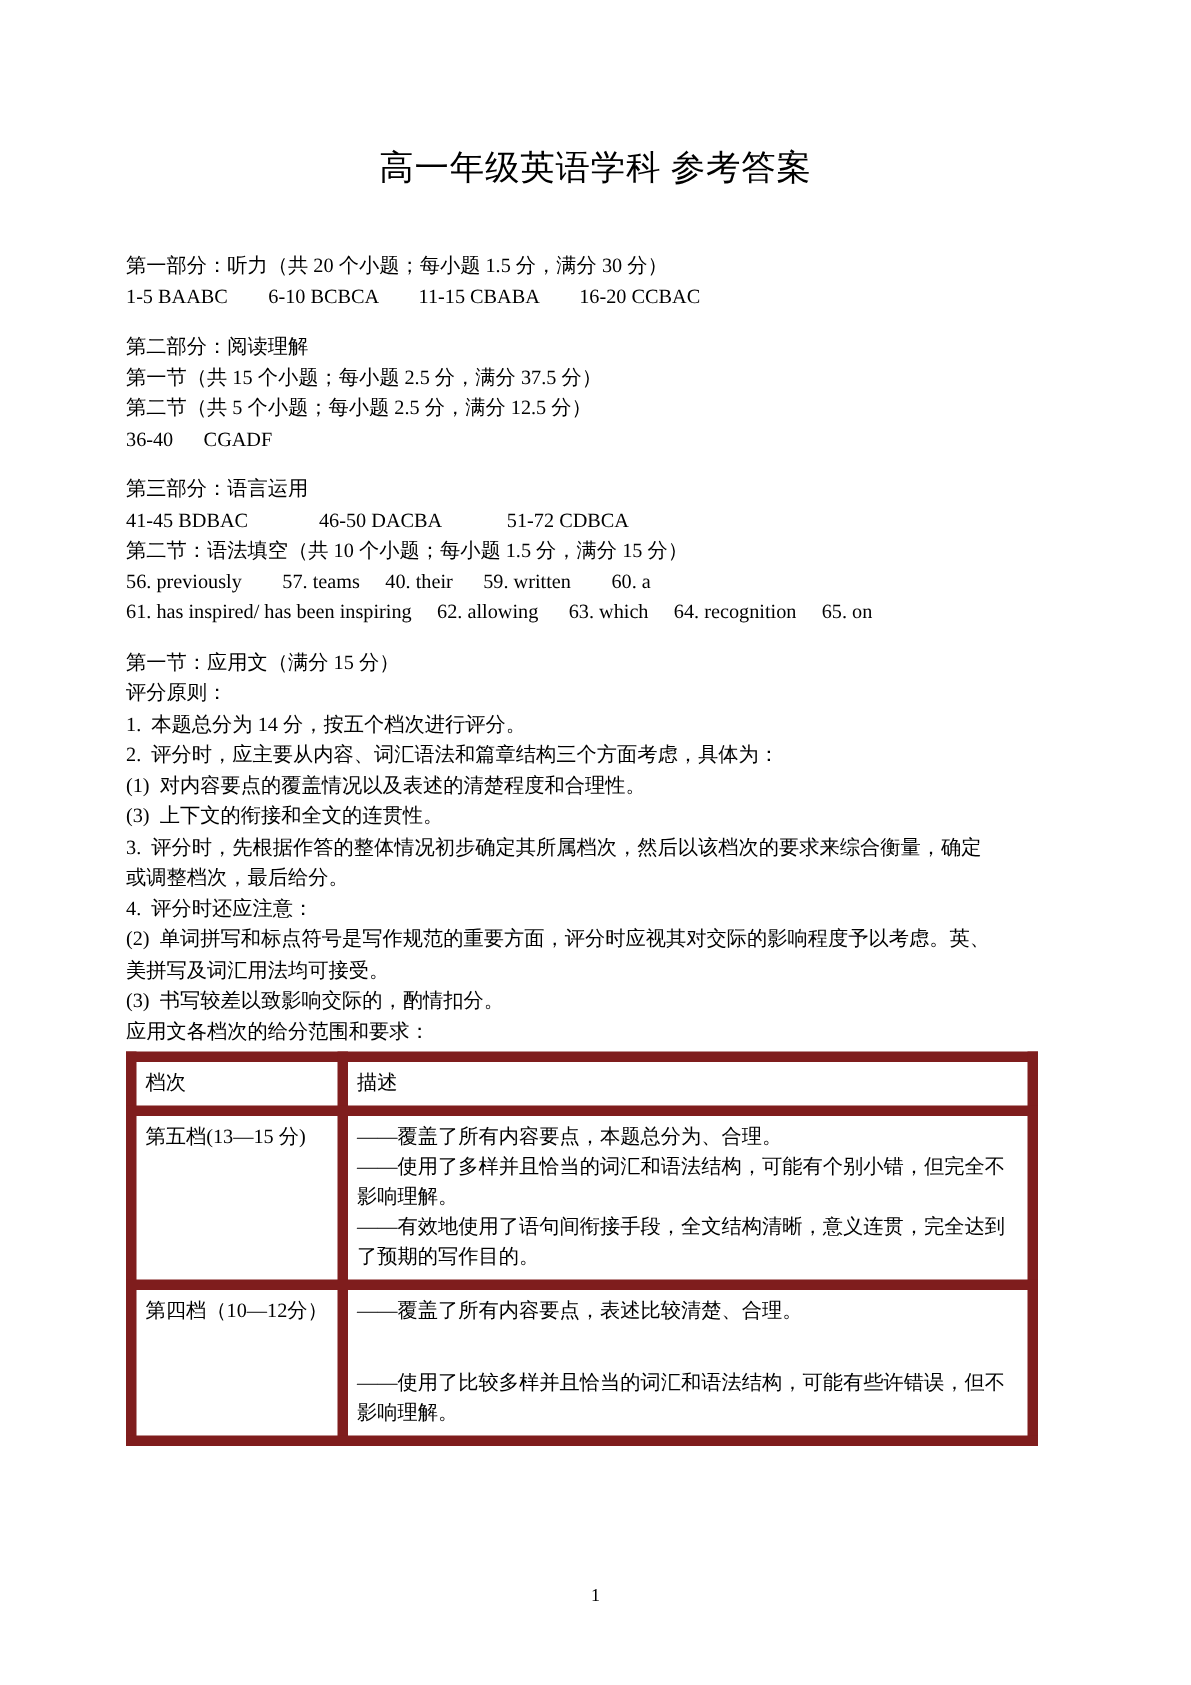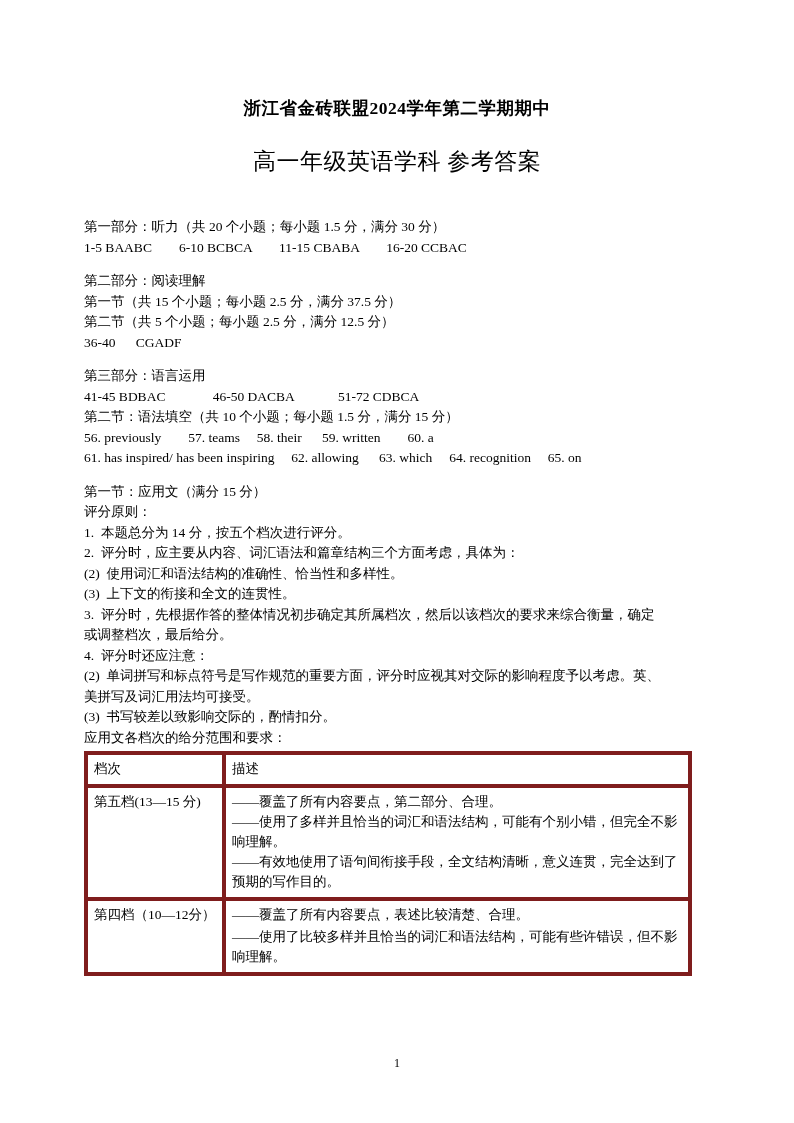--- a/index.html
+++ b/index.html
@@ -46,21 +46,21 @@
   .gap {
     height: 13px;
   }
   table.score-table {
     border-collapse: collapse;
     width: 608px;
     margin-top: 3px;
     font-size: 13.5px;
   }
   table.score-table td, table.score-table th {
-    border: 4px solid #7f1d1d;
+    border: 7px solid #7f1d1d;
     padding: 4px 6px 5px 6px;
     vertical-align: top;
     text-align: left;
     font-weight: normal;
     line-height: 20px;
   }
   table.score-table td.col1, table.score-table th.col1 {
     width: 122px;
   }
   .cell-line {
@@ -74,21 +74,20 @@
     text-align: center;
     font-size: 12px;
   }
 </style>
 </head>
 <body>
 
 <div class="page">
 
   <div class="title-block">
-    <div class="title-line">浙江省金砖联盟2024学年第二学期期中</div>
     <div class="title-line2">高一年级英语学科 参考答案</div>
   </div>
 
   <div class="body-text">
 
     <div>
       <div class="ln">第一部分：听力（共 20 个小题；每小题 1.5 分，满分 30 分）</div>
       <div class="ln">1-5 BAABC        6-10 BCBCA        11-15 CBABA        16-20 CCBAC</div>
     </div>
 
@@ -100,32 +99,32 @@
       <div class="ln">第二节（共 5 个小题；每小题 2.5 分，满分 12.5 分）</div>
       <div class="ln">36-40      CGADF</div>
     </div>
 
     <div class="gap"></div>
 
     <div>
       <div class="ln">第三部分：语言运用</div>
       <div class="ln">41-45 BDBAC              46-50 DACBA             51-72 CDBCA</div>
       <div class="ln">第二节：语法填空（共 10 个小题；每小题 1.5 分，满分 15 分）</div>
-      <div class="ln">56. previously        57. teams     58. their      59. written        60. a</div>
+      <div class="ln">56. previously        57. teams     40. their      59. written        60. a</div>
       <div class="ln">61. has inspired/ has been inspiring     62. allowing      63. which     64. recognition     65. on</div>
     </div>
 
     <div class="gap"></div>
 
     <div>
       <div class="ln">第一节：应用文（满分 15 分）</div>
       <div class="ln">评分原则：</div>
       <div class="ln">1.  本题总分为 14 分，按五个档次进行评分。</div>
       <div class="ln">2.  评分时，应主要从内容、词汇语法和篇章结构三个方面考虑，具体为：</div>
-      <div class="ln">(2)  使用词汇和语法结构的准确性、恰当性和多样性。</div>
+      <div class="ln">(1)  对内容要点的覆盖情况以及表述的清楚程度和合理性。</div>
       <div class="ln">(3)  上下文的衔接和全文的连贯性。</div>
       <div class="ln">3.  评分时，先根据作答的整体情况初步确定其所属档次，然后以该档次的要求来综合衡量，确定</div>
       <div class="ln">或调整档次，最后给分。</div>
       <div class="ln">4.  评分时还应注意：</div>
       <div class="ln">(2)  单词拼写和标点符号是写作规范的重要方面，评分时应视其对交际的影响程度予以考虑。英、</div>
       <div class="ln">美拼写及词汇用法均可接受。</div>
       <div class="ln">(3)  书写较差以致影响交际的，酌情扣分。</div>
       <div class="ln">应用文各档次的给分范围和要求：</div>
     </div>
 
@@ -133,30 +132,30 @@
       <thead>
         <tr>
           <th class="col1">档次</th>
           <th>描述</th>
         </tr>
       </thead>
       <tbody>
         <tr>
           <td class="col1">第五档(13—15 分)</td>
           <td>
-            <span class="cell-line">——覆盖了所有内容要点，第二部分、合理。</span>
+            <span class="cell-line">——覆盖了所有内容要点，本题总分为、合理。</span>
             <span class="cell-line">——使用了多样并且恰当的词汇和语法结构，可能有个别小错，但完全不影响理解。</span>
             <span class="cell-line">——有效地使用了语句间衔接手段，全文结构清晰，意义连贯，完全达到了预期的写作目的。</span>
           </td>
         </tr>
         <tr>
           <td class="col1">第四档（10—12分）</td>
           <td>
             <span class="cell-line">——覆盖了所有内容要点，表述比较清楚、合理。</span>
-            <span class="cell-line" style="margin-top:2px;">——使用了比较多样并且恰当的词汇和语法结构，可能有些许错误，但不影响理解。</span>
+            <span class="cell-line" style="margin-top:28px;">——使用了比较多样并且恰当的词汇和语法结构，可能有些许错误，但不影响理解。</span>
           </td>
         </tr>
       </tbody>
     </table>
 
   </div>
 
   <div class="page-number">1</div>
 
 </div>

